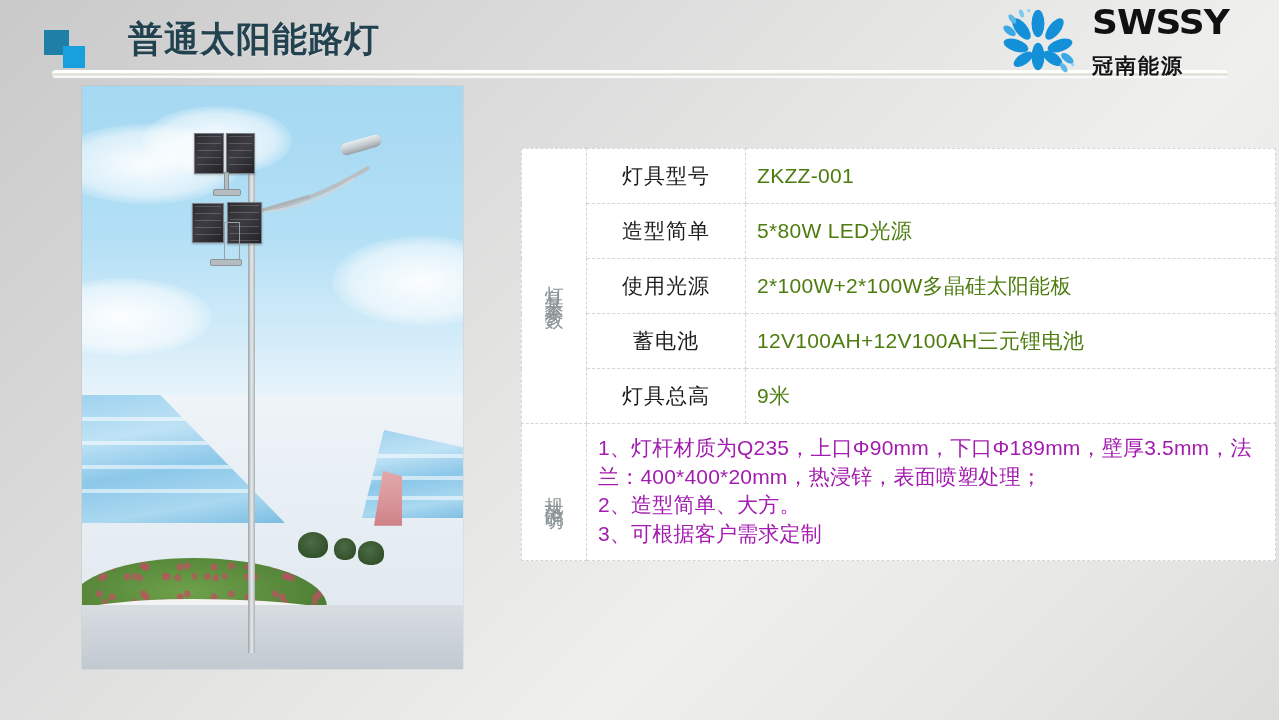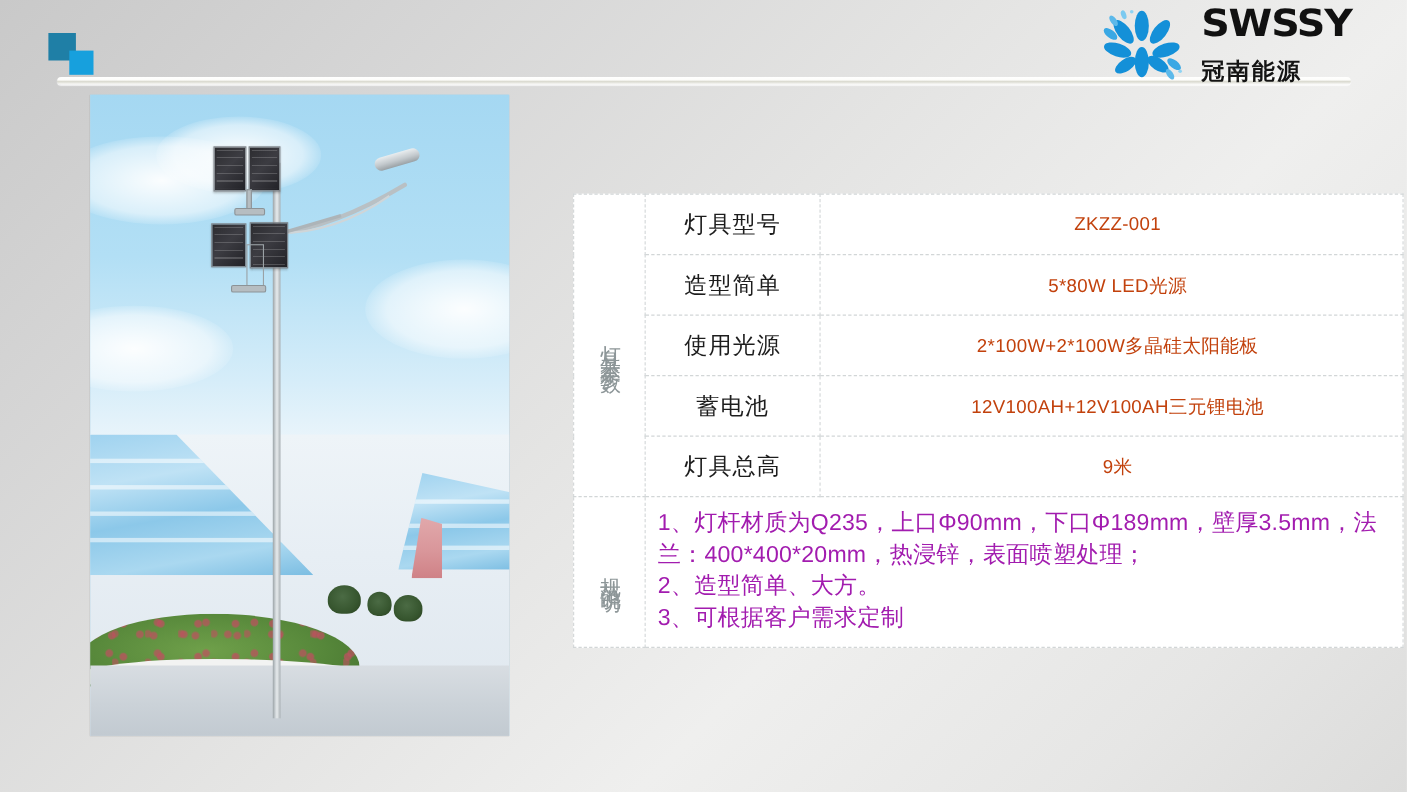--- a/index.html
+++ b/index.html
@@ -234,21 +234,20 @@
 
   
   #spec-table {
     position: absolute;
     left: 521px; top: 148px;
     width: 755px;
     background: #ffffff;
     border: 1px dashed #cfd3d4;
     border-collapse: collapse;
     table-layout: fixed;
-    margin-top: 28px;
   }
   #spec-table td {
     border: 1px dashed #d2d6d7;
     padding: 0;
     vertical-align: middle;
     background: #ffffff;
   }
   .vlabel-cell { width: 64px; }
   .key-cell { width: 158px; }
   .vlabel {
@@ -264,23 +263,23 @@
   .key-text {
     display: block;
     text-align: center;
     font-size: 21px;
     color: #1d1d1d;
     letter-spacing: 1px;
     padding: 13px 4px;
   }
   .val-text {
     display: block;
-    text-align: center;
-    font-size: 17px;
-    color: #c2410c;
+    text-align: left;
+    font-size: 21px;
+    color: #4d7c0f;
     padding: 13px 0 13px 11px;
     letter-spacing: 0.3px;
   }
   .spec-body {
     display: block;
     font-size: 21px;
     color: #a21caf;
     line-height: 1.36;
     padding: 10px 14px 12px 11px;
     letter-spacing: 0.2px;
@@ -288,20 +287,21 @@
   }
 </style>
 </head>
 <body>
 
 <div id="slide">
 
   <div id="header">
     <div class="deco-square" id="deco-square-dark"></div>
     <div class="deco-square" id="deco-square-light"></div>
+    <div id="page-title">普通太阳能路灯</div>
     <div id="header-rule"></div>
 
     <div id="logo-block">
       <svg id="logo-emblem" viewBox="0 0 100 72">
         <g fill="#1490d8">
           <ellipse cx="50" cy="18" rx="7" ry="15"></ellipse>
           <ellipse cx="50" cy="54" rx="7" ry="15"></ellipse>
           <ellipse cx="68" cy="24" rx="6.5" ry="14" transform="rotate(38 68 24)"></ellipse>
           <ellipse cx="74" cy="42" rx="6.5" ry="14" transform="rotate(72 74 42)"></ellipse>
           <ellipse cx="66" cy="56" rx="6" ry="12" transform="rotate(124 66 56)"></ellipse>

